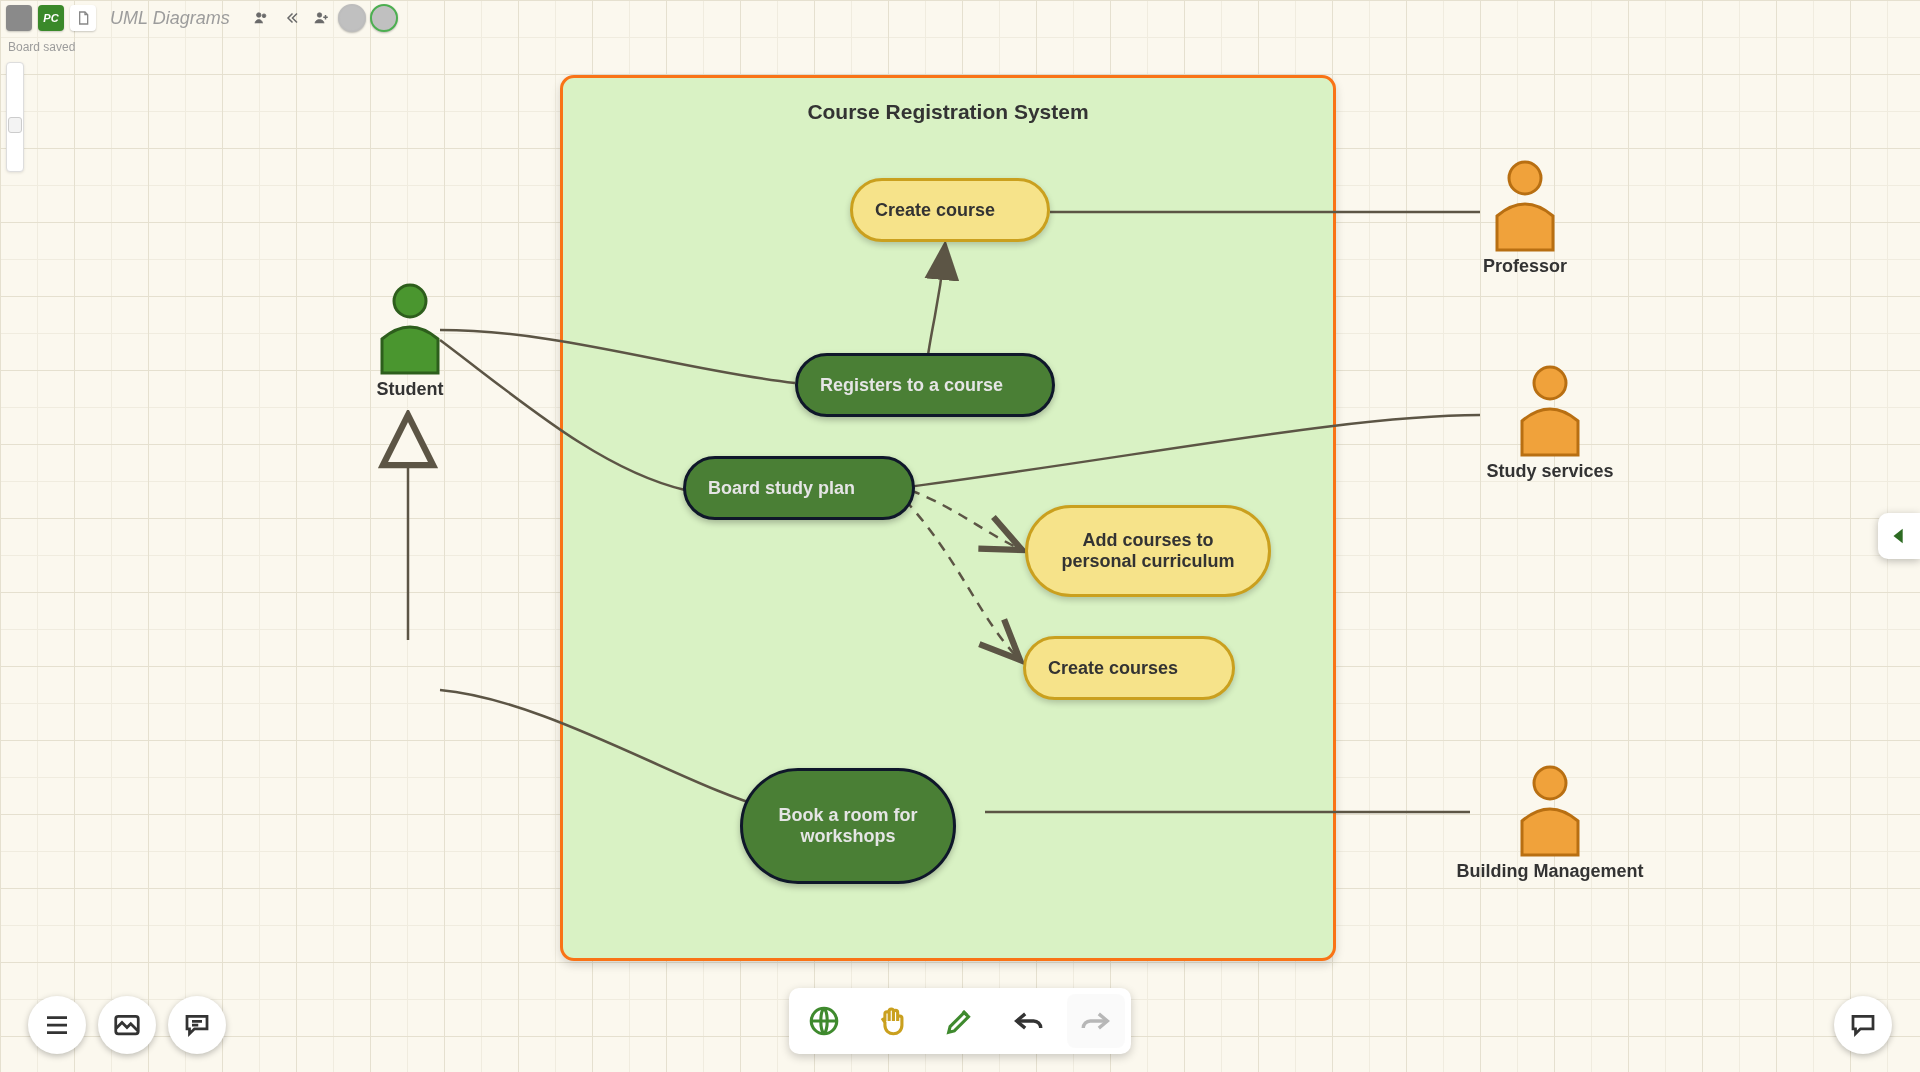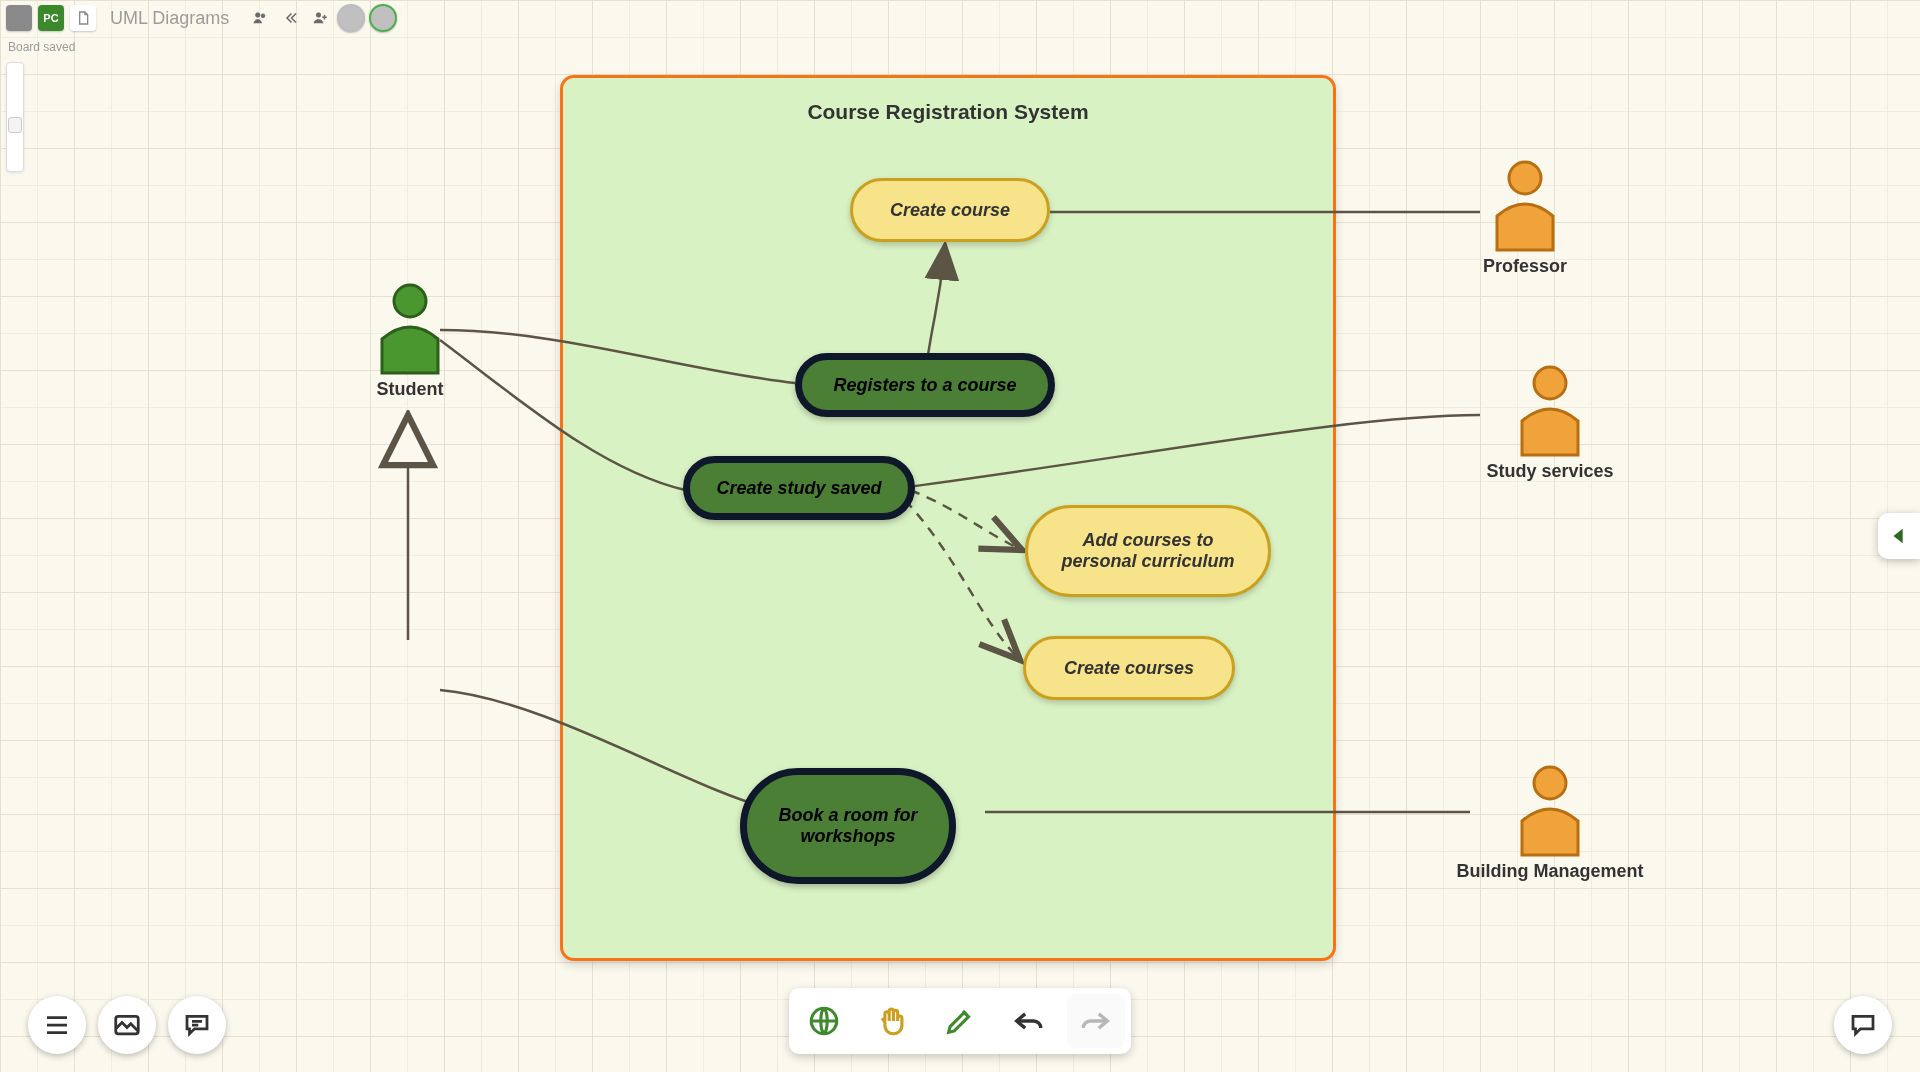--- a/index.html
+++ b/index.html
@@ -23,20 +23,21 @@
 
   
   .topbar {
     position: absolute;
     top: 4px; left: 6px; right: 6px;
     height: 28px;
     display: flex;
     align-items: center;
     gap: 6px;
     z-index: 30;
+    font-style: italic;
   }
   .avatar-sm, .chip-sm {
     width: 26px; height: 26px;
     border-radius: 4px;
     display: flex; align-items: center; justify-content: center;
     font-size: 11px; font-weight: 600;
     box-shadow: 0 1px 2px rgba(0,0,0,.2);
   }
   .avatar-photo1 { background: #8a8a8a; }
   .chip-pc { background: #3a892a; color: #fff; }
@@ -131,39 +132,38 @@
     margin-top: 0;
     font-weight: 700;
     font-size: 18px;
     color: #333;
   }
 
   .usecase {
     position: absolute;
     display: flex;
     align-items: center;
-    justify-content: center;
+    justify-content: flex-start;
     text-align: center;
     border-radius: 999px;
     font-weight: 700;
     font-size: 18px;
     color: #333;
     z-index: 12;
     padding: 0 22px;
-    font-style: italic;
   }
   .uc-yellow {
     background: #f6e38a;
     border: 3px solid #caa01e;
     box-shadow: 0 3px 6px rgba(0,0,0,.2);
   }
   .uc-green {
     background: #4a7f35;
-    border: 7px solid #0f172a;
-    color: #000000;
+    border: 3px solid #0f172a;
+    color: #e5e5e5;
     box-shadow: 0 3px 6px rgba(0,0,0,.25);
   }
 
   
   .bottom-left {
     position: absolute;
     left: 28px; bottom: 18px;
     display: flex; gap: 12px;
     z-index: 40;
   }
@@ -351,21 +351,21 @@
 
   <div class="usecase uc-yellow" style="left:850px; top:178px; width:200px; height:64px;">
     <span>Create course</span>
   </div>
 
   <div class="usecase uc-green" style="left:795px; top:353px; width:260px; height:64px;">
     <span>Registers to a course</span>
   </div>
 
   <div class="usecase uc-green" style="left:683px; top:456px; width:232px; height:64px;">
-    <span>Create study saved</span>
+    <span>Board study plan</span>
   </div>
 
   <div class="usecase uc-yellow" style="left:1025px; top:505px; width:246px; height:92px;">
     <span>Add courses to personal curriculum</span>
   </div>
 
   <div class="usecase uc-yellow" style="left:1023px; top:636px; width:212px; height:64px;">
     <span>Create courses</span>
   </div>
 

